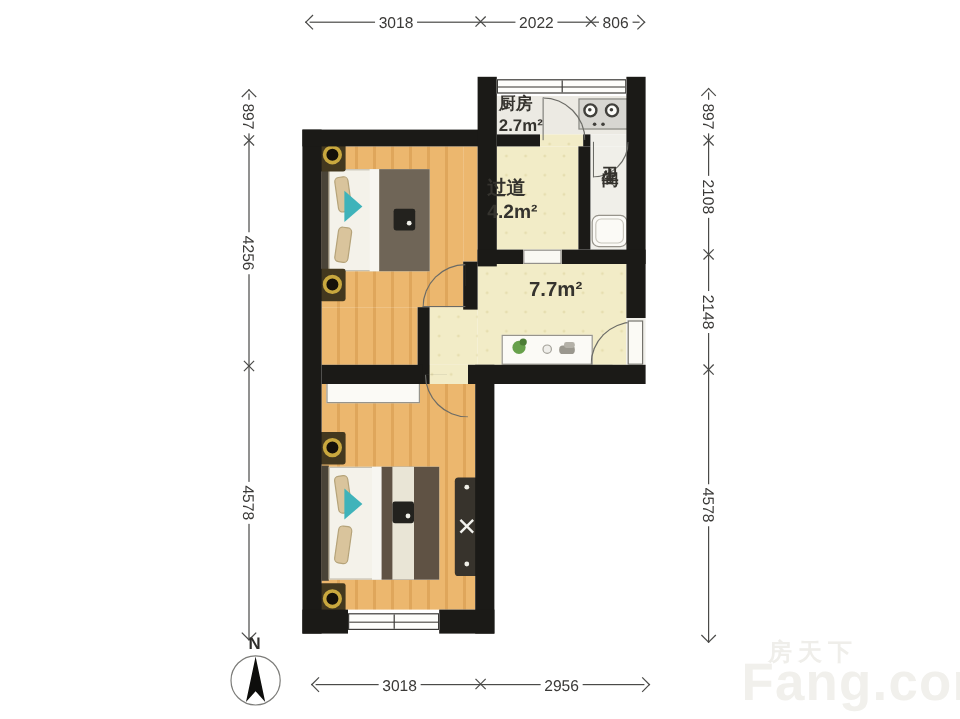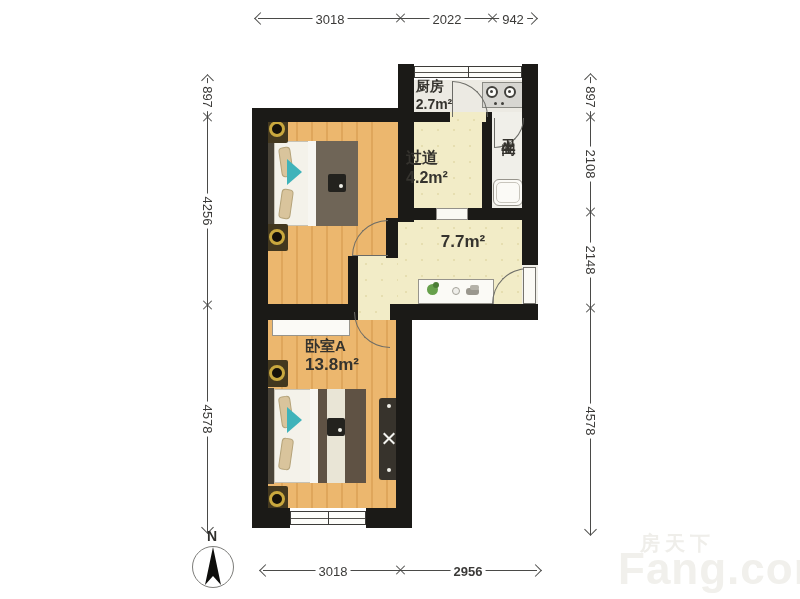--- a/index.html
+++ b/index.html
@@ -173,40 +173,36 @@
     <span class="l1">2.7m²</span>
   </div>
   <div class="lab" style="left:427px;top:148px;">
     <span class="l2">过道</span>
     <span class="l2">4.2m²</span>
   </div>
   <div class="labv" style="left:500px;top:127px;">卫生间</div>
   <div class="lab" style="left:463px;top:232px;">
     <span class="l2" style="font-size:17px;">7.7m²</span>
   </div>
-  <div class="lab" style="left:332px;top:337px;">
-    <span class="l1" style="font-size:15px;">卧室A</span>
-    <span class="l2" style="font-size:17px;">13.8m²</span>
-  </div>
 
   <div class="dlh" style="left:258px;top:18px;width:275px;"></div>
   <div class="arr arr-l" style="left:256px;top:14px;"></div>
   <div class="arr arr-r" style="left:527px;top:14px;"></div>
   <div class="tick" style="left:395px;top:13px;"></div>
   <div class="tick" style="left:487px;top:13px;"></div>
   <span class="dlab" style="left:330px;top:19px;">3018</span>
   <span class="dlab" style="left:447px;top:19px;">2022</span>
-  <span class="dlab" style="left:513px;top:19px;">942</span>
+  <span class="dlab" style="left:513px;top:19px;">806</span>
 
   <div class="dlh" style="left:263px;top:570px;width:274px;"></div>
   <div class="arr arr-l" style="left:261px;top:566px;"></div>
   <div class="arr arr-r" style="left:531px;top:566px;"></div>
   <div class="tick" style="left:395px;top:565px;"></div>
   <span class="dlab" style="left:333px;top:571px;">3018</span>
-  <span class="dlab" style="left:468px;top:571px;font-weight:bold;">2956</span>
+  <span class="dlab" style="left:468px;top:571px;">2956</span>
 
   <div class="dlv" style="left:207px;top:78px;height:455px;"></div>
   <div class="arr arr-u" style="left:203px;top:76px;"></div>
   <div class="arr arr-d" style="left:203px;top:523px;"></div>
   <div class="tick" style="left:202px;top:112px;"></div>
   <div class="tick" style="left:202px;top:300px;"></div>
   <span class="dlab rot" style="left:207px;top:97px;">897</span>
   <span class="dlab rot" style="left:207px;top:211px;">4256</span>
   <span class="dlab rot" style="left:207px;top:419px;">4578</span>
 

